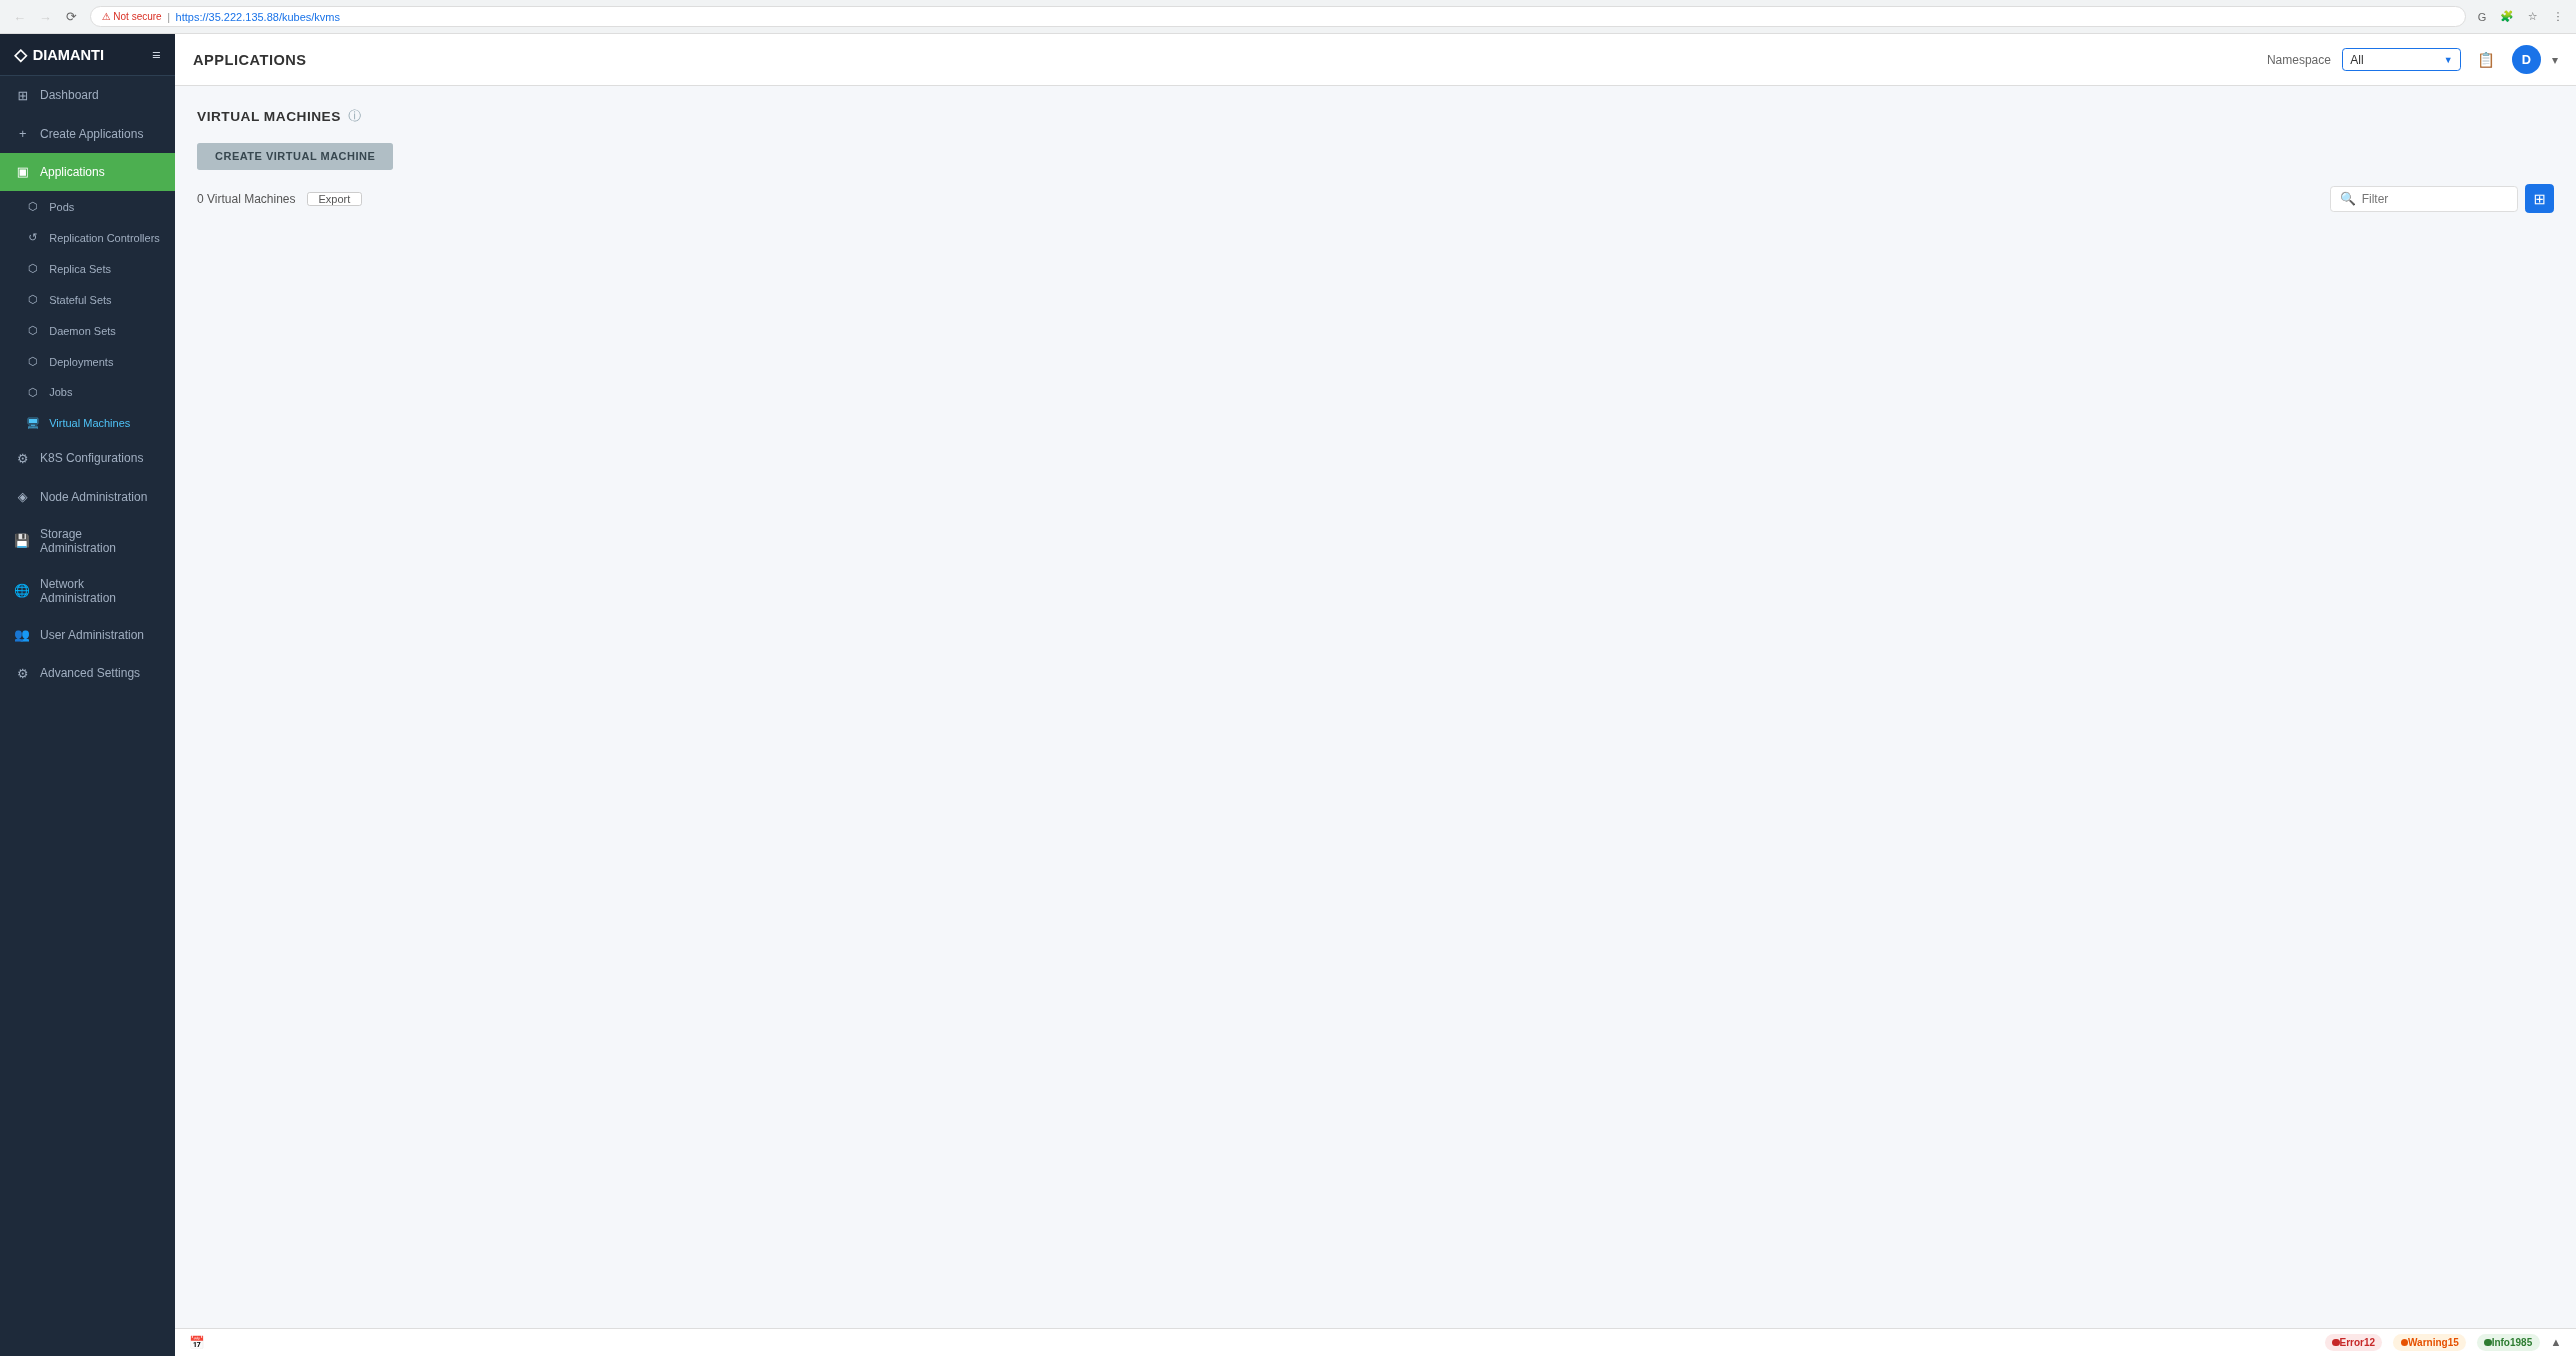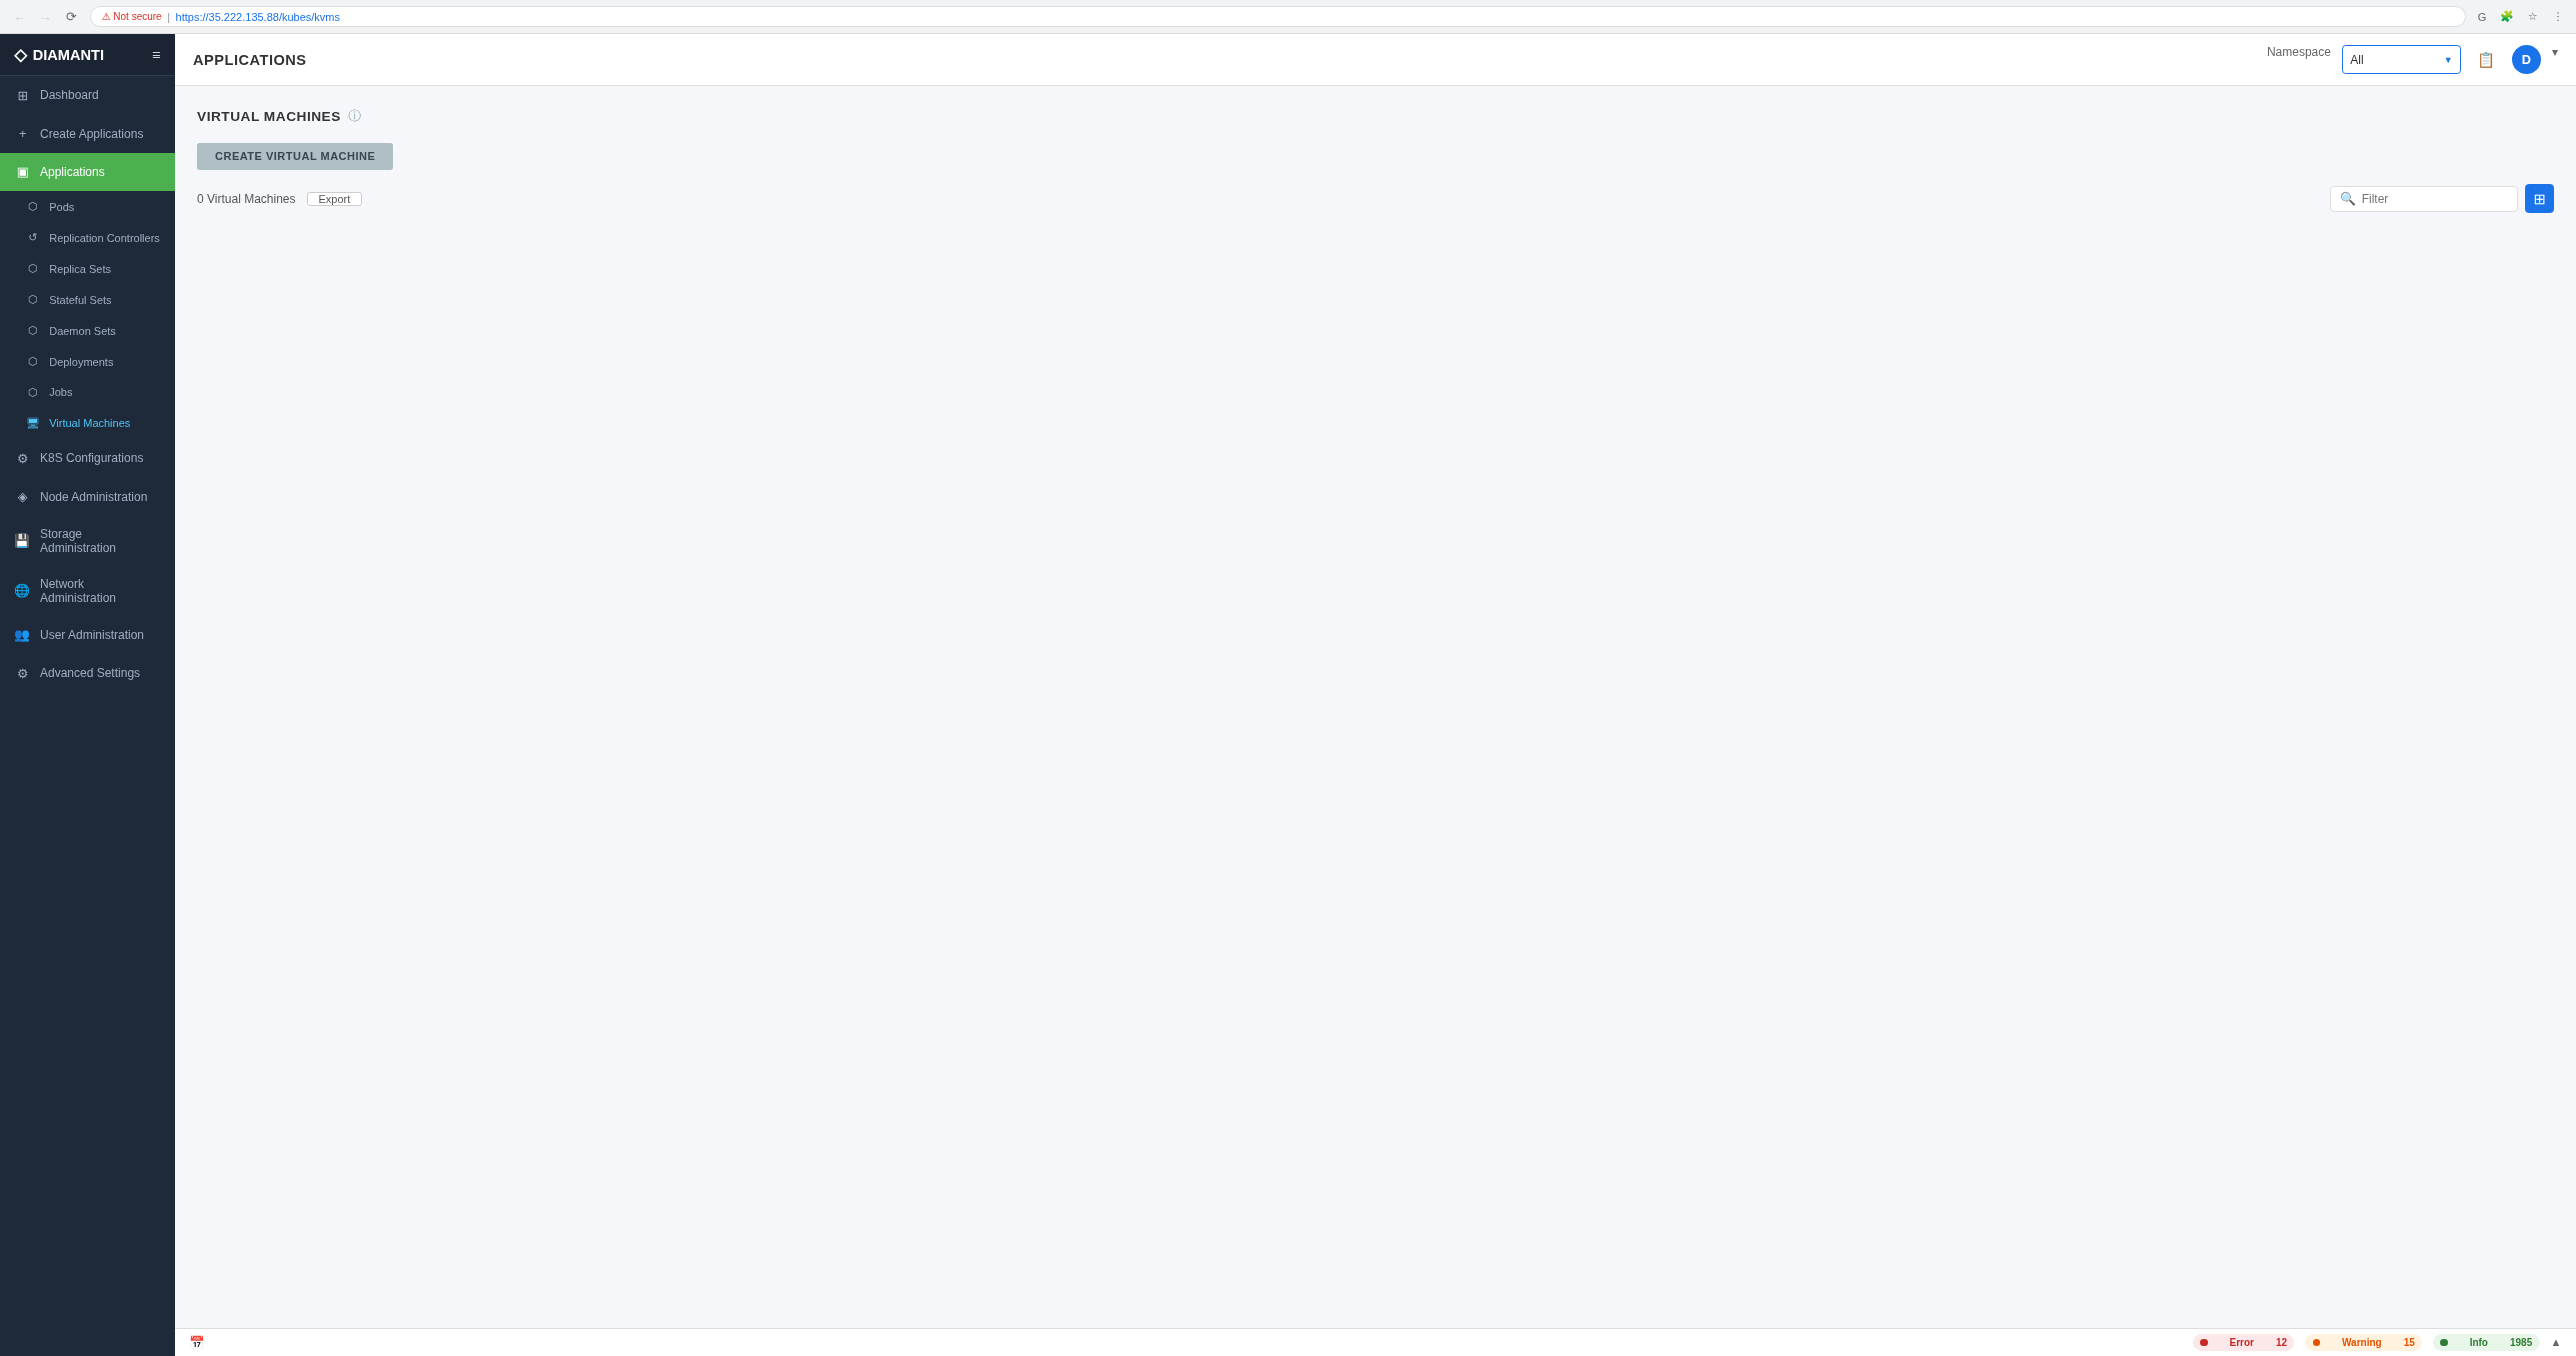--- a/index.html
+++ b/index.html
@@ -86,21 +86,21 @@
     .top-header {
       background: white;
       border-bottom: 0.9px solid #ddd;
       padding: 11px 18px;
       display: flex;
       align-items: center;
       justify-content: space-between;
       flex-shrink: 0;
     }
     .page-title { font-size: 14.6px; font-weight: 600; color: #333; letter-spacing: 0.5px; text-transform: uppercase; }
-    .header-right { display: flex; gap: 11px; }
+    .header-right { display: flex; align-items: center; gap: 11px; }
     .namespace-label { color: #666; font-size: 12px; }
     .header-icon-btn {
       width: 29px; height: 29px;
       border: none; background: none; cursor: pointer;
       color: #555; font-size: 14.6px;
       display: flex; align-items: center; justify-content: center;
       border-radius: 3.7px;
     }
     .user-avatar {
       width: 29px; height: 29px; border-radius: 50%;
@@ -189,21 +189,21 @@
       display: flex;
       align-items: center;
       justify-content: space-between;
       flex-shrink: 0;
       font-size: 11px;
     }
     .status-left { display: flex; align-items: center; }
     .status-calendar-icon { color: #555; font-size: 12.8px; cursor: pointer; }
     .status-right { display: flex; align-items: center; gap: 11px; }
     .status-badge {
-      display: flex; align-items: center; gap: 22px;
+      display: flex; align-items: center; gap: 0;
       padding: 2.7px 7.3px; border-radius: 11px; cursor: pointer;
       font-size: 10px; font-weight: 600;
     }
     .status-badge.error { background: #fce8e8; color: #c62828; }
     .status-badge.warning { background: #fff3e0; color: #e65100; }
     .status-badge.info { background: #e8f5e9; color: #2e7d32; }
     .badge-dot { width: 7.3px; height: 7.3px; border-radius: 50%; }
     .badge-dot.error { background: #c62828; }
     .badge-dot.warning { background: #e65100; }
     .badge-dot.info { background: #2e7d32; }

